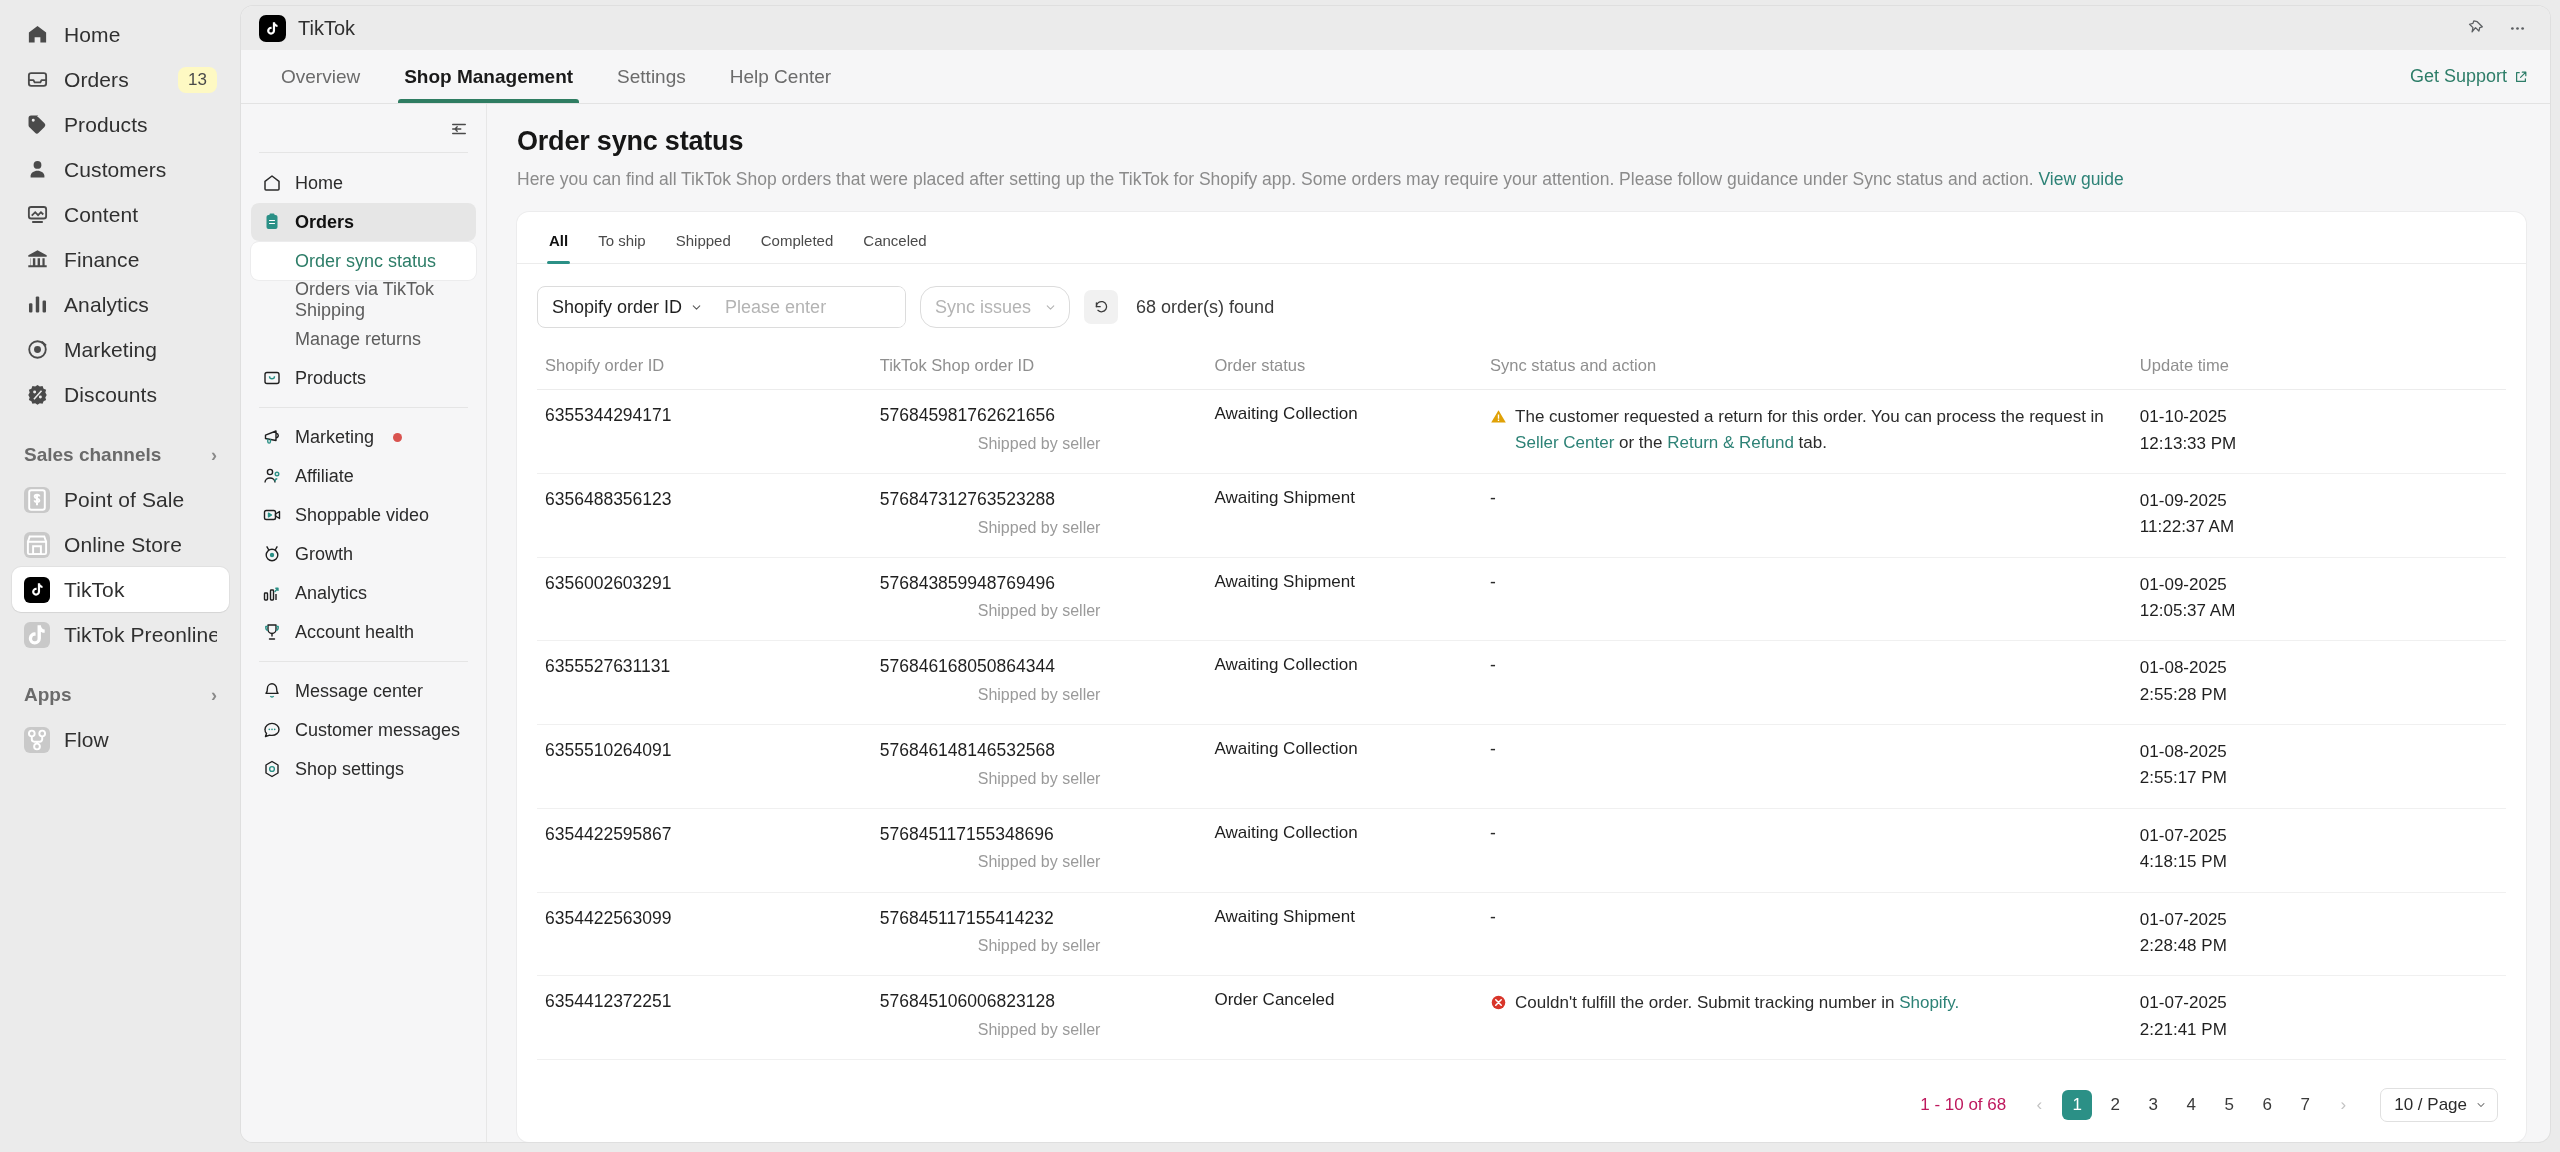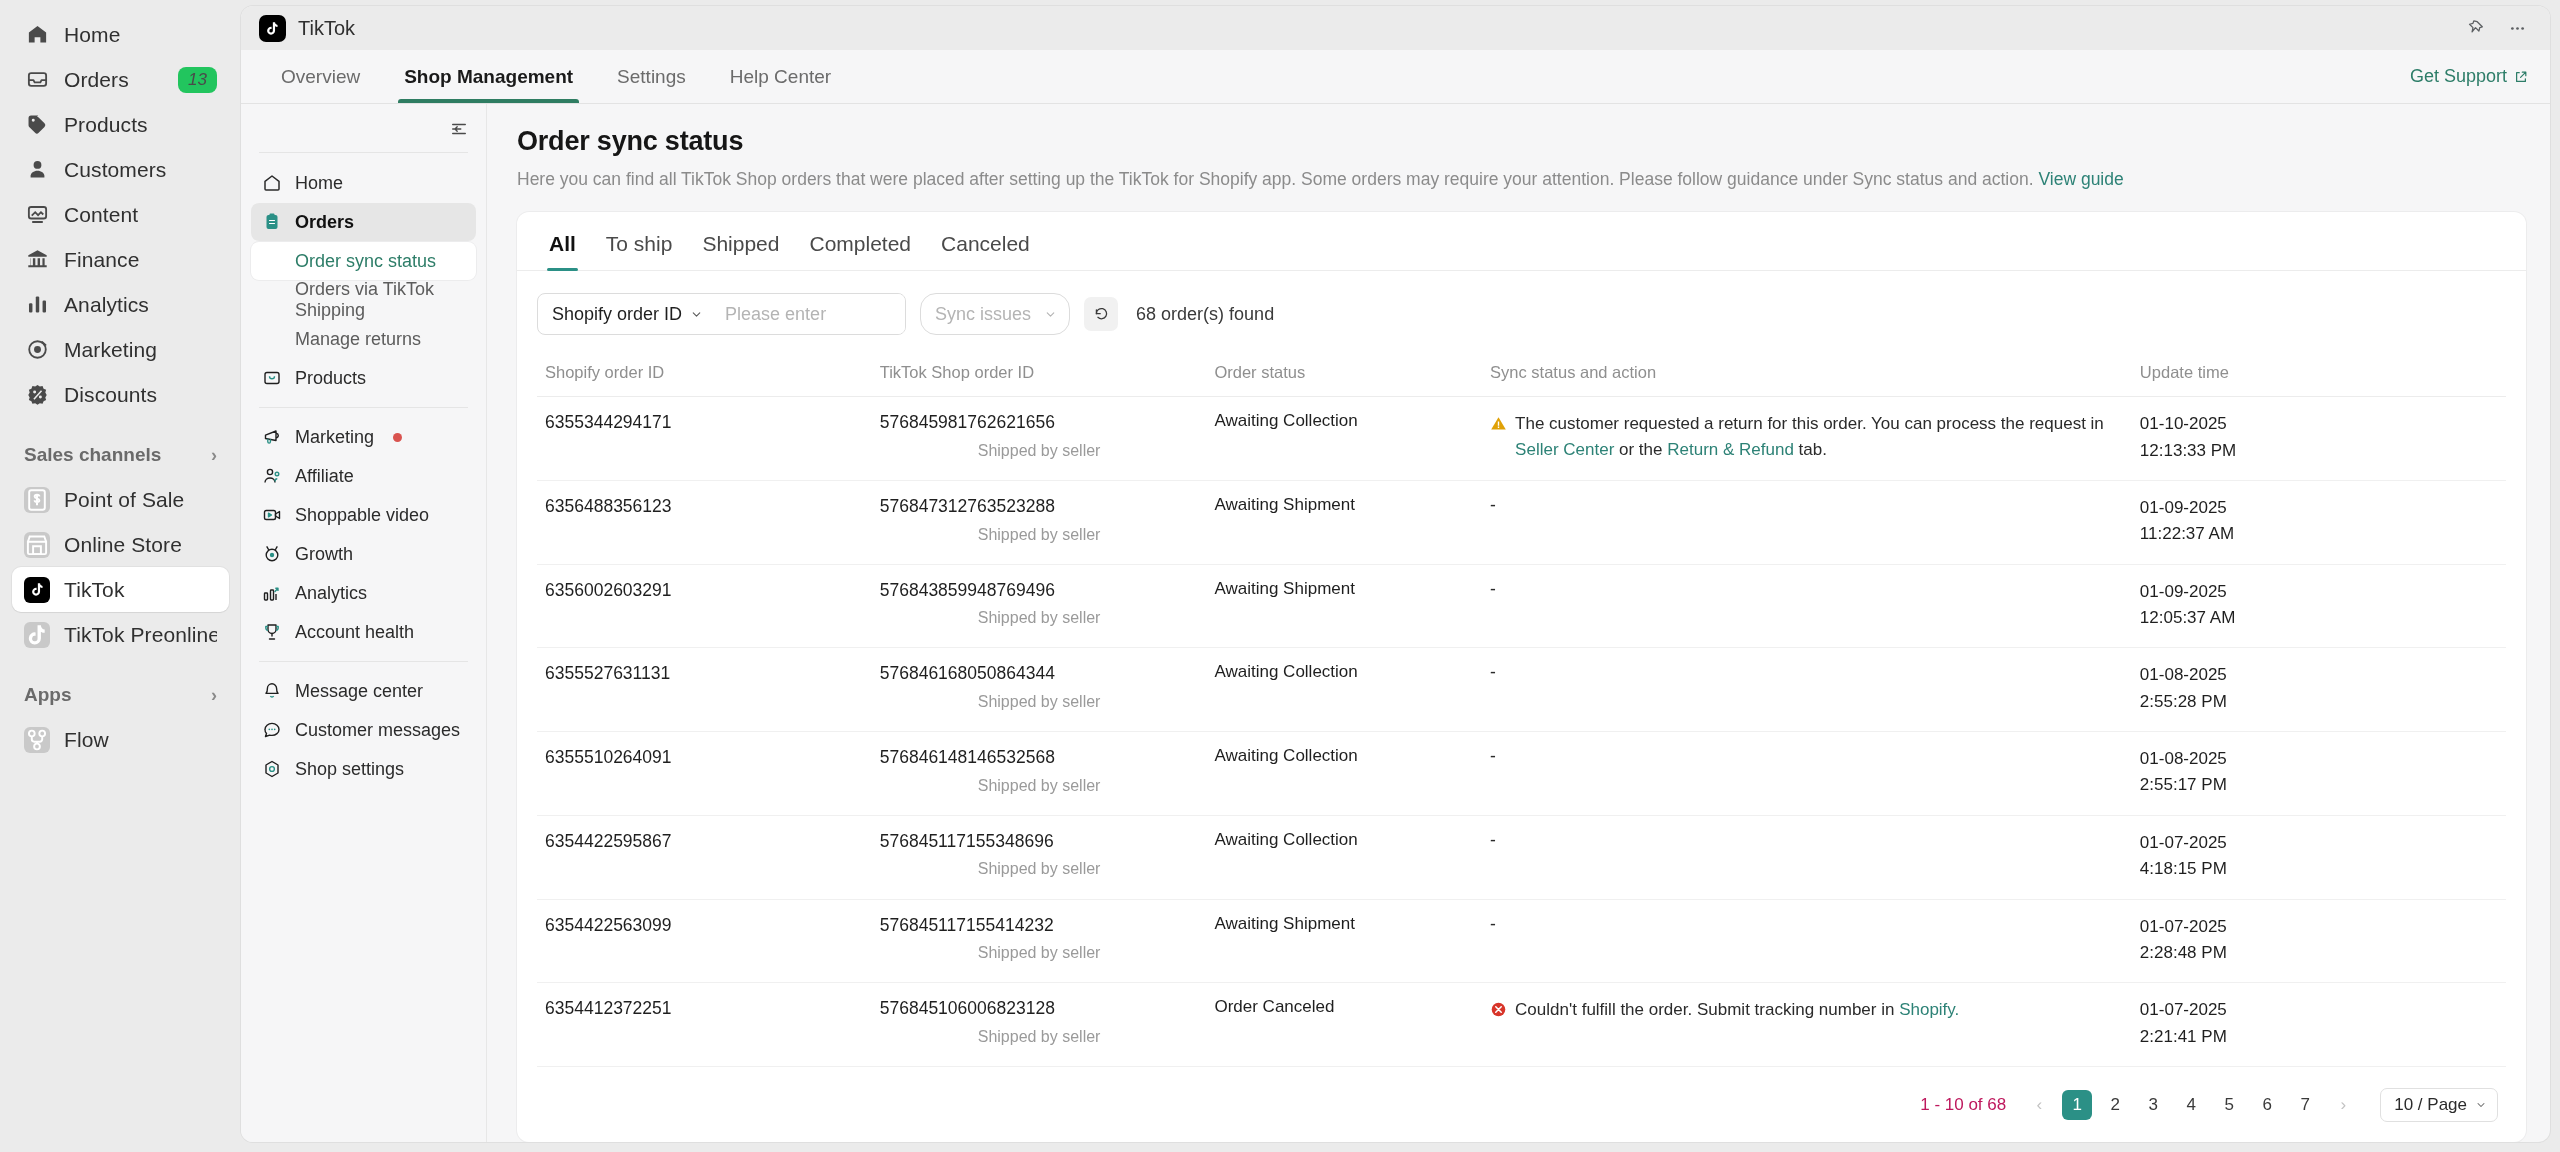--- a/index.html
+++ b/index.html
@@ -24,22 +24,22 @@
     display: flex; align-items: center; gap: 14px;
     height: 45px; padding: 0 12px;
     border-radius: 9px; cursor: pointer;
     font-size: 21px; color: #303030; letter-spacing: .1px;
   }
   .sb-item.active { background: #fff; box-shadow: 0 0 0 1px rgba(0,0,0,.04), 0 1px 1px rgba(0,0,0,.06); }
   .sb-ico { width: 26px; height: 26px; flex: 0 0 26px; display: flex; align-items: center; justify-content: center; color: #4a4a4a; }
   .sb-ico svg { width: 23px; height: 23px; display: block; }
   .sb-label { flex: 1; white-space: nowrap; overflow: hidden; }
   .sb-badge {
-    background: #22c55e; color: #4a4a4a; font-size: 17px;
-    border-radius: 8px; padding: 3px 10px; min-width: 34px;  font-style: italic;
+    background: #fef9c3; color: #4a4a4a; font-size: 17px;
+    border-radius: 8px; padding: 3px 10px; min-width: 34px; 
   }
   .sb-section {
     display: flex; align-items: center; justify-content: space-between;
     padding: 0 12px; height: 40px; margin-top: 16px;
     font-size: 19px; color: #6a6a6a; font-weight: 600; cursor: pointer;
   }
   .sb-chev { color: #8a8a8a; font-size: 18px; }
   .sb-app-ico {
     width: 26px; height: 26px; flex: 0 0 26px; border-radius: 6px;
     background: #c9c9c9; display: flex; align-items: center; justify-content: center;
@@ -122,21 +122,21 @@
   .page-desc { font-size: 17.5px; color: #8b8b8b; margin-top: 10px; line-height: 1.45; }
   .page-desc a { color: #2d8276; text-decoration: none; cursor: pointer; }
 
   .card {
     margin-top: 20px; background: #fff; border-radius: 12px;
     flex: 1; display: flex; flex-direction: column; min-height: 0;
     box-shadow: 0 0 0 1px rgba(0,0,0,.04);
   }
   .card-tabs { display: flex; gap: 6px; padding: 12px 20px 0 20px; border-bottom: 1px solid #ececec; }
   .ctab {
-    padding: 8px 12px 14px 12px; font-size: 21px; color: #4a4a4a;
+    padding: 8px 12px 14px 12px; font-size: 15px; color: #4a4a4a;
     cursor: pointer; position: relative;
   }
   .ctab.active { color: #111; font-weight: 700; }
   .ctab.active::after { content: ""; position: absolute; left: 10px; right: 10px; bottom: -1px; height: 3px; background: #2b9086; border-radius: 2px; }
 
   .filter-row { display: flex; align-items: center; gap: 14px; padding: 22px 20px 18px 20px; }
   .combo {
     display: flex; align-items: center; height: 42px;
     border: 1px solid #dcdcdc; border-radius: 8px; overflow: hidden; background: #fff;
   }

